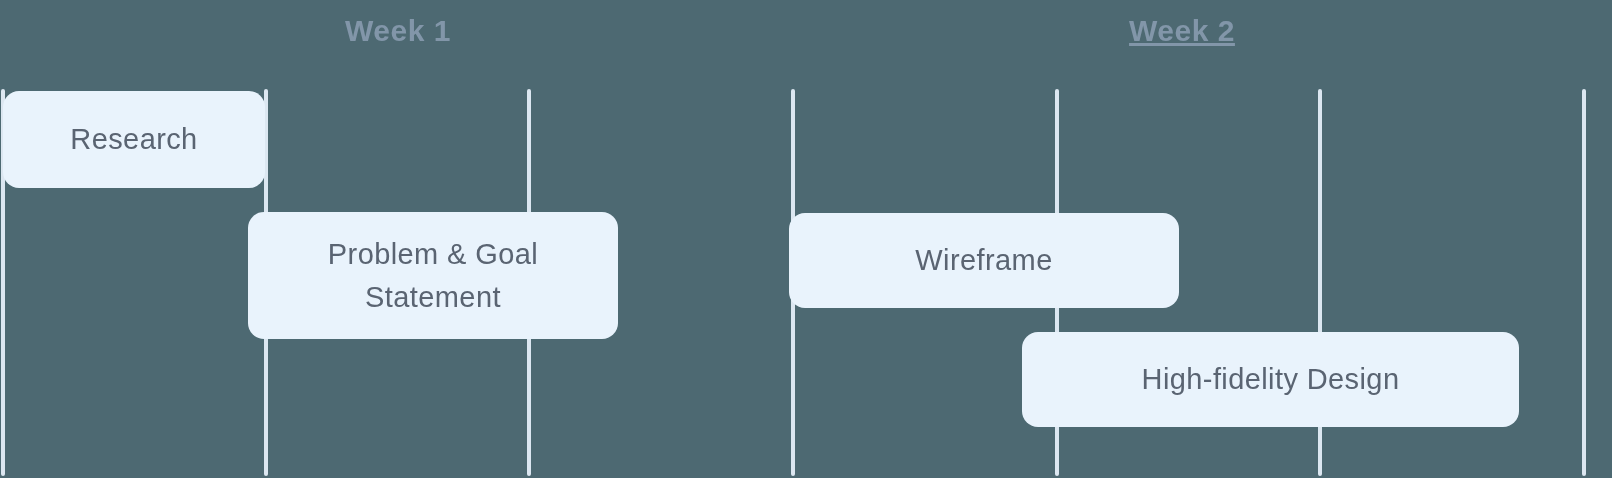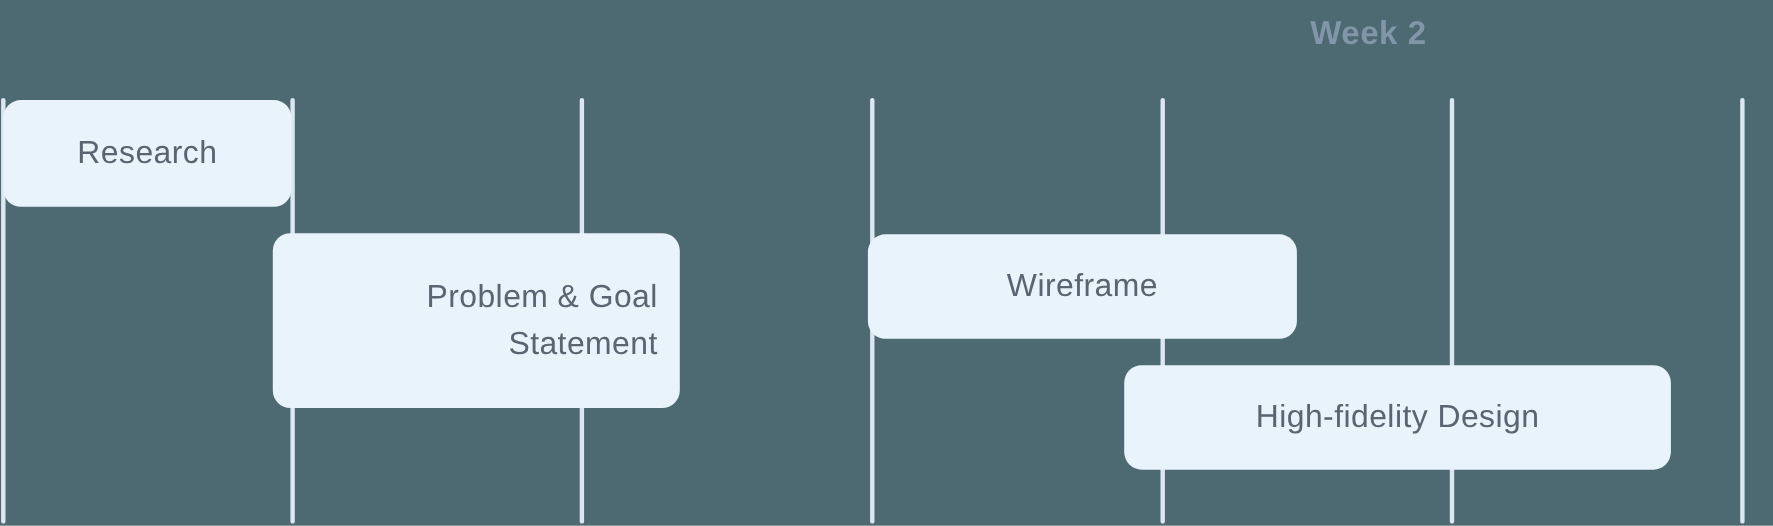--- a/index.html
+++ b/index.html
@@ -51,24 +51,25 @@
   <div>
       <div class="gridline" style="left: 1px; top: 89px; width: 4px; height: 387px;"></div>
       <div class="gridline" style="left: 264px; top: 89px; width: 4px; height: 387px;"></div>
       <div class="gridline" style="left: 527px; top: 89px; width: 4px; height: 387px;"></div>
       <div class="gridline" style="left: 791px; top: 89px; width: 4px; height: 387px;"></div>
       <div class="gridline" style="left: 1055px; top: 89px; width: 4px; height: 387px;"></div>
       <div class="gridline" style="left: 1318px; top: 89px; width: 4px; height: 387px;"></div>
       <div class="gridline" style="left: 1582px; top: 89px; width: 4px; height: 387px;"></div>
     </div>
 
+  <span class="week-label" style="left: 398px; transform: translateX(-50%);">Week 1</span>
 
-  <span class="week-label" style="left: 1244px; transform: translateX(-50%);">Week 2</span>
+  <span class="week-label" style="left: 1182px; transform: translateX(-50%); text-decoration: underline;">Week 2</span>
 
   <div class="task-bar" style="left: 3px; top: 91px; width: 262px; height: 97px;">Research</div>
 
-  <div class="task-bar" style="left: 248px; top: 212px; width: 370px; height: 159px; text-align: right;">Problem &amp; Goal Statement</div>
+  <div class="task-bar" style="left: 248px; top: 212px; width: 370px; height: 127px;">Problem &amp; Goal Statement</div>
 
   <div class="task-bar" style="left: 1022px; top: 332px; width: 497px; height: 95px;">High-fidelity Design</div>
 
   <div class="task-bar" style="left: 789px; top: 213px; width: 390px; height: 95px;">Wireframe</div>
 
 </div>
 
 </body></html>

